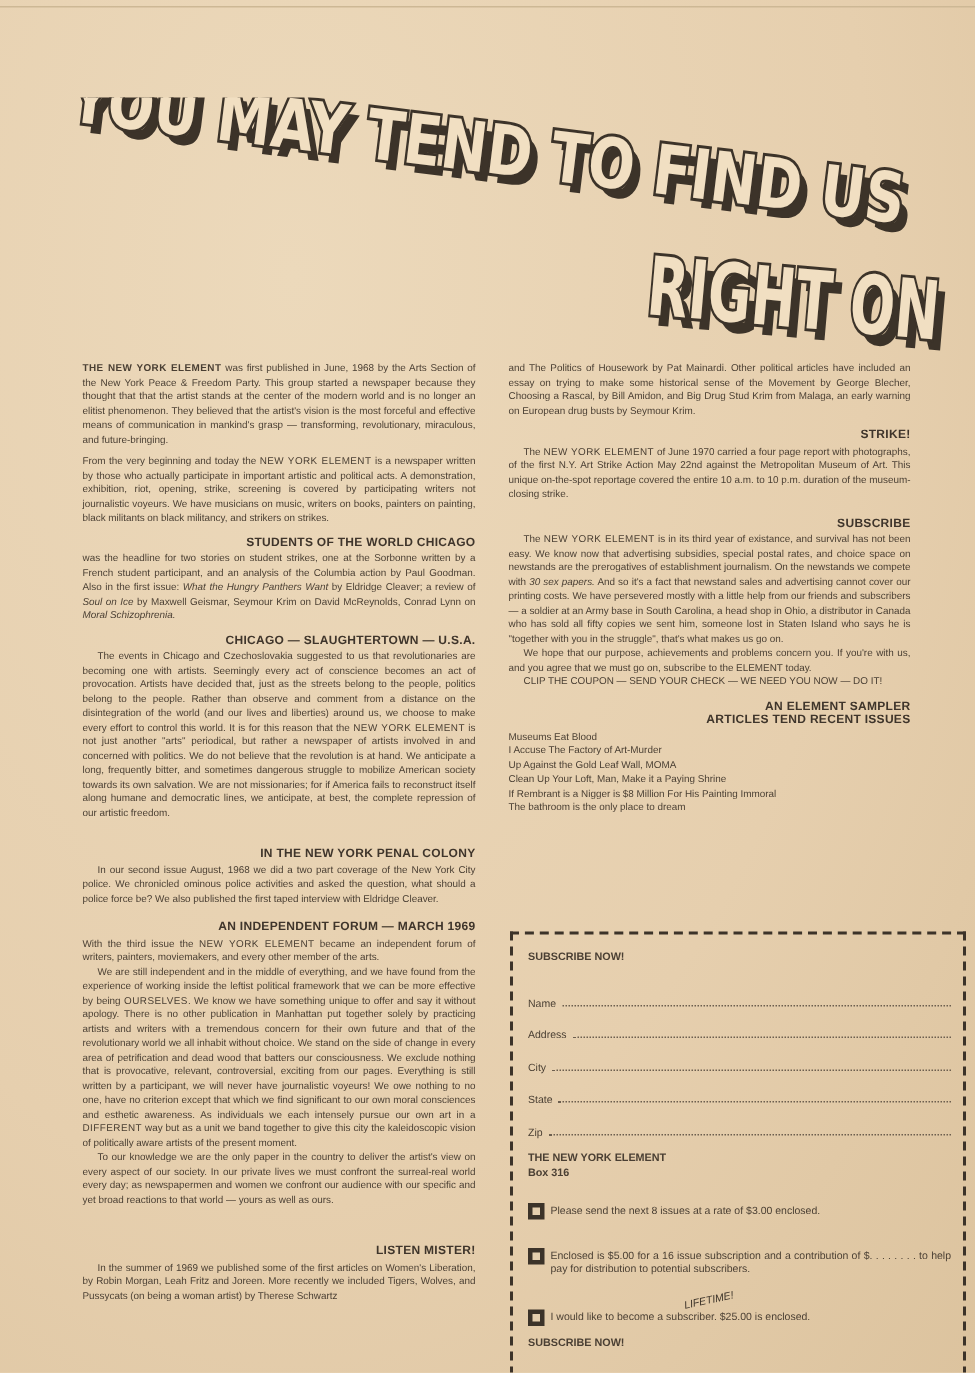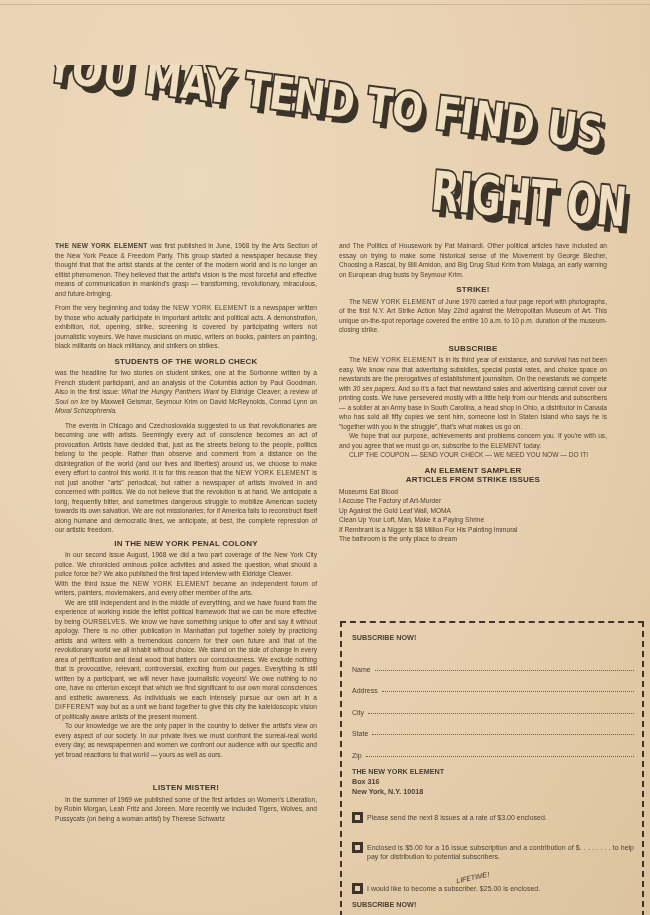--- a/index.html
+++ b/index.html
@@ -22,21 +22,21 @@
     fill:#f1dfc2; stroke:#3c3329; stroke-width:4; paint-order:stroke;
   }
   .hl-shadow { font-family:"DejaVu Sans", sans-serif; font-weight:bold; fill:#3c3329; }
 
   .col { position:absolute; font-size:6.6px; line-height:9.5px; text-align:justify; }
   .col-left { left:55px; top:241px; width:262px; }
   .col-right { left:339px; top:241px; width:268px; }
   .col p { margin:0 0 5px 0; }
   .col p.indent { text-indent:10px; margin-bottom:0; }
   .col h3 {
-    font-size:8px; font-weight:bold; text-align:center; margin:6px 0 2px 0;
+    font-size:8px; font-weight:bold; text-align:right; margin:6px 0 2px 0;
     letter-spacing:0.2px; color:#3f352b;
   }
   .b { font-weight:bold; }
   .i { font-style:italic; }
   .caps { letter-spacing:0.3px; }
 
   .sampler { list-style:none; padding:0; margin:2px 0 0 0; }
   .sampler li { line-height:9.6px; }
 
   
@@ -73,49 +73,51 @@
       </g>
       <text class="hl-shadow" x="398" y="160" font-size="54" textLength="195" lengthAdjust="spacingAndGlyphs" transform="rotate(5 490 130)">RIGHT ON</text>
       <text class="hl-text" x="392" y="153" font-size="54" textLength="195" lengthAdjust="spacingAndGlyphs" transform="rotate(5 490 130)">RIGHT ON</text>
     </svg>
   </div>
 
   <div class="col col-left">
     <p><span class="b caps">THE NEW YORK ELEMENT</span><span> was first published in June, 1968 by the Arts Section of the New York Peace &amp; Freedom Party. This group started a newspaper because they thought that that the artist stands at the center of the modern world and is no longer an elitist phenomenon. They believed that the artist's vision is the most forceful and effective means of communication in mankind's grasp — transforming, revolutionary, miraculous, and future-bringing.</span></p>
     <p><span>From the very beginning and today the </span><span class="caps">NEW YORK ELEMENT</span><span> is a newspaper written by those who actually participate in important artistic and political acts. A demonstration, exhibition, riot, opening, strike, screening is covered by participating writers not journalistic voyeurs. We have musicians on music, writers on books, painters on painting, black militants on black militancy, and strikers on strikes.</span></p>
 
-    <h3>STUDENTS OF THE WORLD CHECK</h3>
+    <h3>STUDENTS OF THE WORLD CHICAGO</h3>
     <p><span>was the headline for two stories on student strikes, one at the Sorbonne written by a French student participant, and an analysis of the Columbia action by Paul Goodman. Also in the first issue: </span><span class="i">What the Hungry Panthers Want</span><span> by Eldridge Cleaver; a review of </span><span class="i">Soul on Ice</span><span> by Maxwell Geismar, Seymour Krim on David McReynolds, Conrad Lynn on </span><span class="i">Moral Schizophrenia.</span></p>
 
+    <h3>CHICAGO — SLAUGHTERTOWN — U.S.A.</h3>
     <p class="indent"><span>The events in Chicago and Czechoslovakia suggested to us that revolutionaries are becoming one with artists. Seemingly every act of conscience becomes an act of provocation. Artists have decided that, just as the streets belong to the people, politics belong to the people. Rather than observe and comment from a distance on the disintegration of the world (and our lives and liberties) around us, we choose to make every effort to control this world. It is for this reason that the </span><span class="caps">NEW YORK ELEMENT</span><span> is not just another "arts" periodical, but rather a newspaper of artists involved in and concerned with politics. We do not believe that the revolution is at hand. We anticipate a long, frequently bitter, and sometimes dangerous struggle to mobilize American society towards its own salvation. We are not missionaries; for if America fails to reconstruct itself along humane and democratic lines, we anticipate, at best, the complete repression of our artistic freedom.</span></p>
 
-    <h3 style="margin-top:4px">IN THE NEW YORK PENAL COLONY</h3>
+    <h3 style="margin-top:17px">IN THE NEW YORK PENAL COLONY</h3>
     <p class="indent">In our second issue August, 1968 we did a two part coverage of the New York City police. We chronicled ominous police activities and asked the question, what should a police force be? We also published the first taped interview with Eldridge Cleaver.</p>
 
+    <h3 style="margin-top:9px">AN INDEPENDENT FORUM — MARCH 1969</h3>
     <p style="margin-bottom:0"><span>With the third issue the </span><span class="caps">NEW YORK ELEMENT</span><span> became an independent forum of writers, painters, moviemakers, and every other member of the arts.</span></p>
     <p class="indent"><span>We are still independent and in the middle of everything, and we have found from the experience of working inside the leftist political framework that we can be more effective by being </span><span class="caps">OURSELVES</span><span>. We know we have something unique to offer and say it without apology. There is no other publication in Manhattan put together solely by practicing artists and writers with a tremendous concern for their own future and that of the revolutionary world we all inhabit without choice. We stand on the side of change in every area of petrification and dead wood that batters our consciousness. We exclude nothing that is provocative, relevant, controversial, exciting from our pages. Everything is still written by a participant, we will never have journalistic voyeurs! We owe nothing to no one, have no criterion except that which we find significant to our own moral consciences and esthetic awareness. As individuals we each intensely pursue our own art in a </span><span class="caps">DIFFERENT</span><span> way but as a unit we band together to give this city the kaleidoscopic vision of politically aware artists of the present moment.</span></p>
     <p class="indent">To our knowledge we are the only paper in the country to deliver the artist's view on every aspect of our society. In our private lives we must confront the surreal-real world every day; as newspapermen and women we confront our audience with our specific and yet broad reactions to that world — yours as well as ours.</p>
 
     <h3 style="margin-top:24px">LISTEN MISTER!</h3>
     <p class="indent">In the summer of 1969 we published some of the first articles on Women's Liberation, by Robin Morgan, Leah Fritz and Joreen. More recently we included Tigers, Wolves, and Pussycats (on being a woman artist) by Therese Schwartz</p>
   </div>
 
   <div class="col col-right">
     <p>and The Politics of Housework by Pat Mainardi. Other political articles have included an essay on trying to make some historical sense of the Movement by George Blecher, Choosing a Rascal, by Bill Amidon, and Big Drug Stud Krim from Malaga, an early warning on European drug busts by Seymour Krim.</p>
 
     <h3>STRIKE!</h3>
     <p class="indent"><span>The </span><span class="caps">NEW YORK ELEMENT</span><span> of June 1970 carried a four page report with photographs, of the first N.Y. Art Strike Action May 22nd against the Metropolitan Museum of Art. This unique on-the-spot reportage covered the entire 10 a.m. to 10 p.m. duration of the museum-closing strike.</span></p>
 
     <h3 style="margin-top:9px">SUBSCRIBE</h3>
     <p class="indent"><span>The </span><span class="caps">NEW YORK ELEMENT</span><span> is in its third year of existance, and survival has not been easy. We know now that advertising subsidies, special postal rates, and choice space on newstands are the prerogatives of establishment journalism. On the newstands we compete with </span><span class="i">30 sex papers.</span><span> And so it's a fact that newstand sales and advertising cannot cover our printing costs. We have persevered mostly with a little help from our friends and subscribers — a soldier at an Army base in South Carolina, a head shop in Ohio, a distributor in Canada who has sold all fifty copies we sent him, someone lost in Staten Island who says he is "together with you in the struggle", that's what makes us go on.</span></p>
     <p class="indent">We hope that our purpose, achievements and problems concern you. If you're with us, and you agree that we must go on, subscribe to the ELEMENT today.</p>
     <p class="indent" style="text-align:left">CLIP THE COUPON — SEND YOUR CHECK — WE NEED YOU NOW — DO IT!</p>
 
     <h3 style="margin-bottom:0">AN ELEMENT SAMPLER</h3>
-    <h3 style="margin-top:0">ARTICLES FROM STRIKE ISSUES</h3>
+    <h3 style="margin-top:0">ARTICLES TEND RECENT ISSUES</h3>
     <ul class="sampler">
       <li>Museums Eat Blood</li>
       <li>I Accuse The Factory of Art-Murder</li>
       <li>Up Against the Gold Leaf Wall, MOMA</li>
       <li>Clean Up Your Loft, Man, Make it a Paying Shrine</li>
       <li>If Rembrant is a Nigger is $8 Million For His Painting Immoral</li>
       <li>The bathroom is the only place to dream</li>
     </ul>
   </div>
 
@@ -140,21 +142,20 @@
         <span class="dots"></span>
       </div>
       <div class="field">
         <span class="lab">Zip</span>
         <span class="dots"></span>
       </div>
 
       <div class="address">
         <div>THE NEW YORK ELEMENT</div>
         <div>Box 316</div>
-        <div>New York, N.Y.  10018</div>
       </div>
 
       <div class="opt" style="margin-top:16px">
         <span class="box"></span>
         <span>Please send the next 8 issues at a rate of $3.00 enclosed.</span>
       </div>
       <div class="opt" style="margin-top:20px">
         <span class="box"></span>
         <span>Enclosed is $5.00 for a 16 issue subscription and a contribution of $. . . . . . . . to help pay for distribution to potential subscribers.</span>
       </div>

